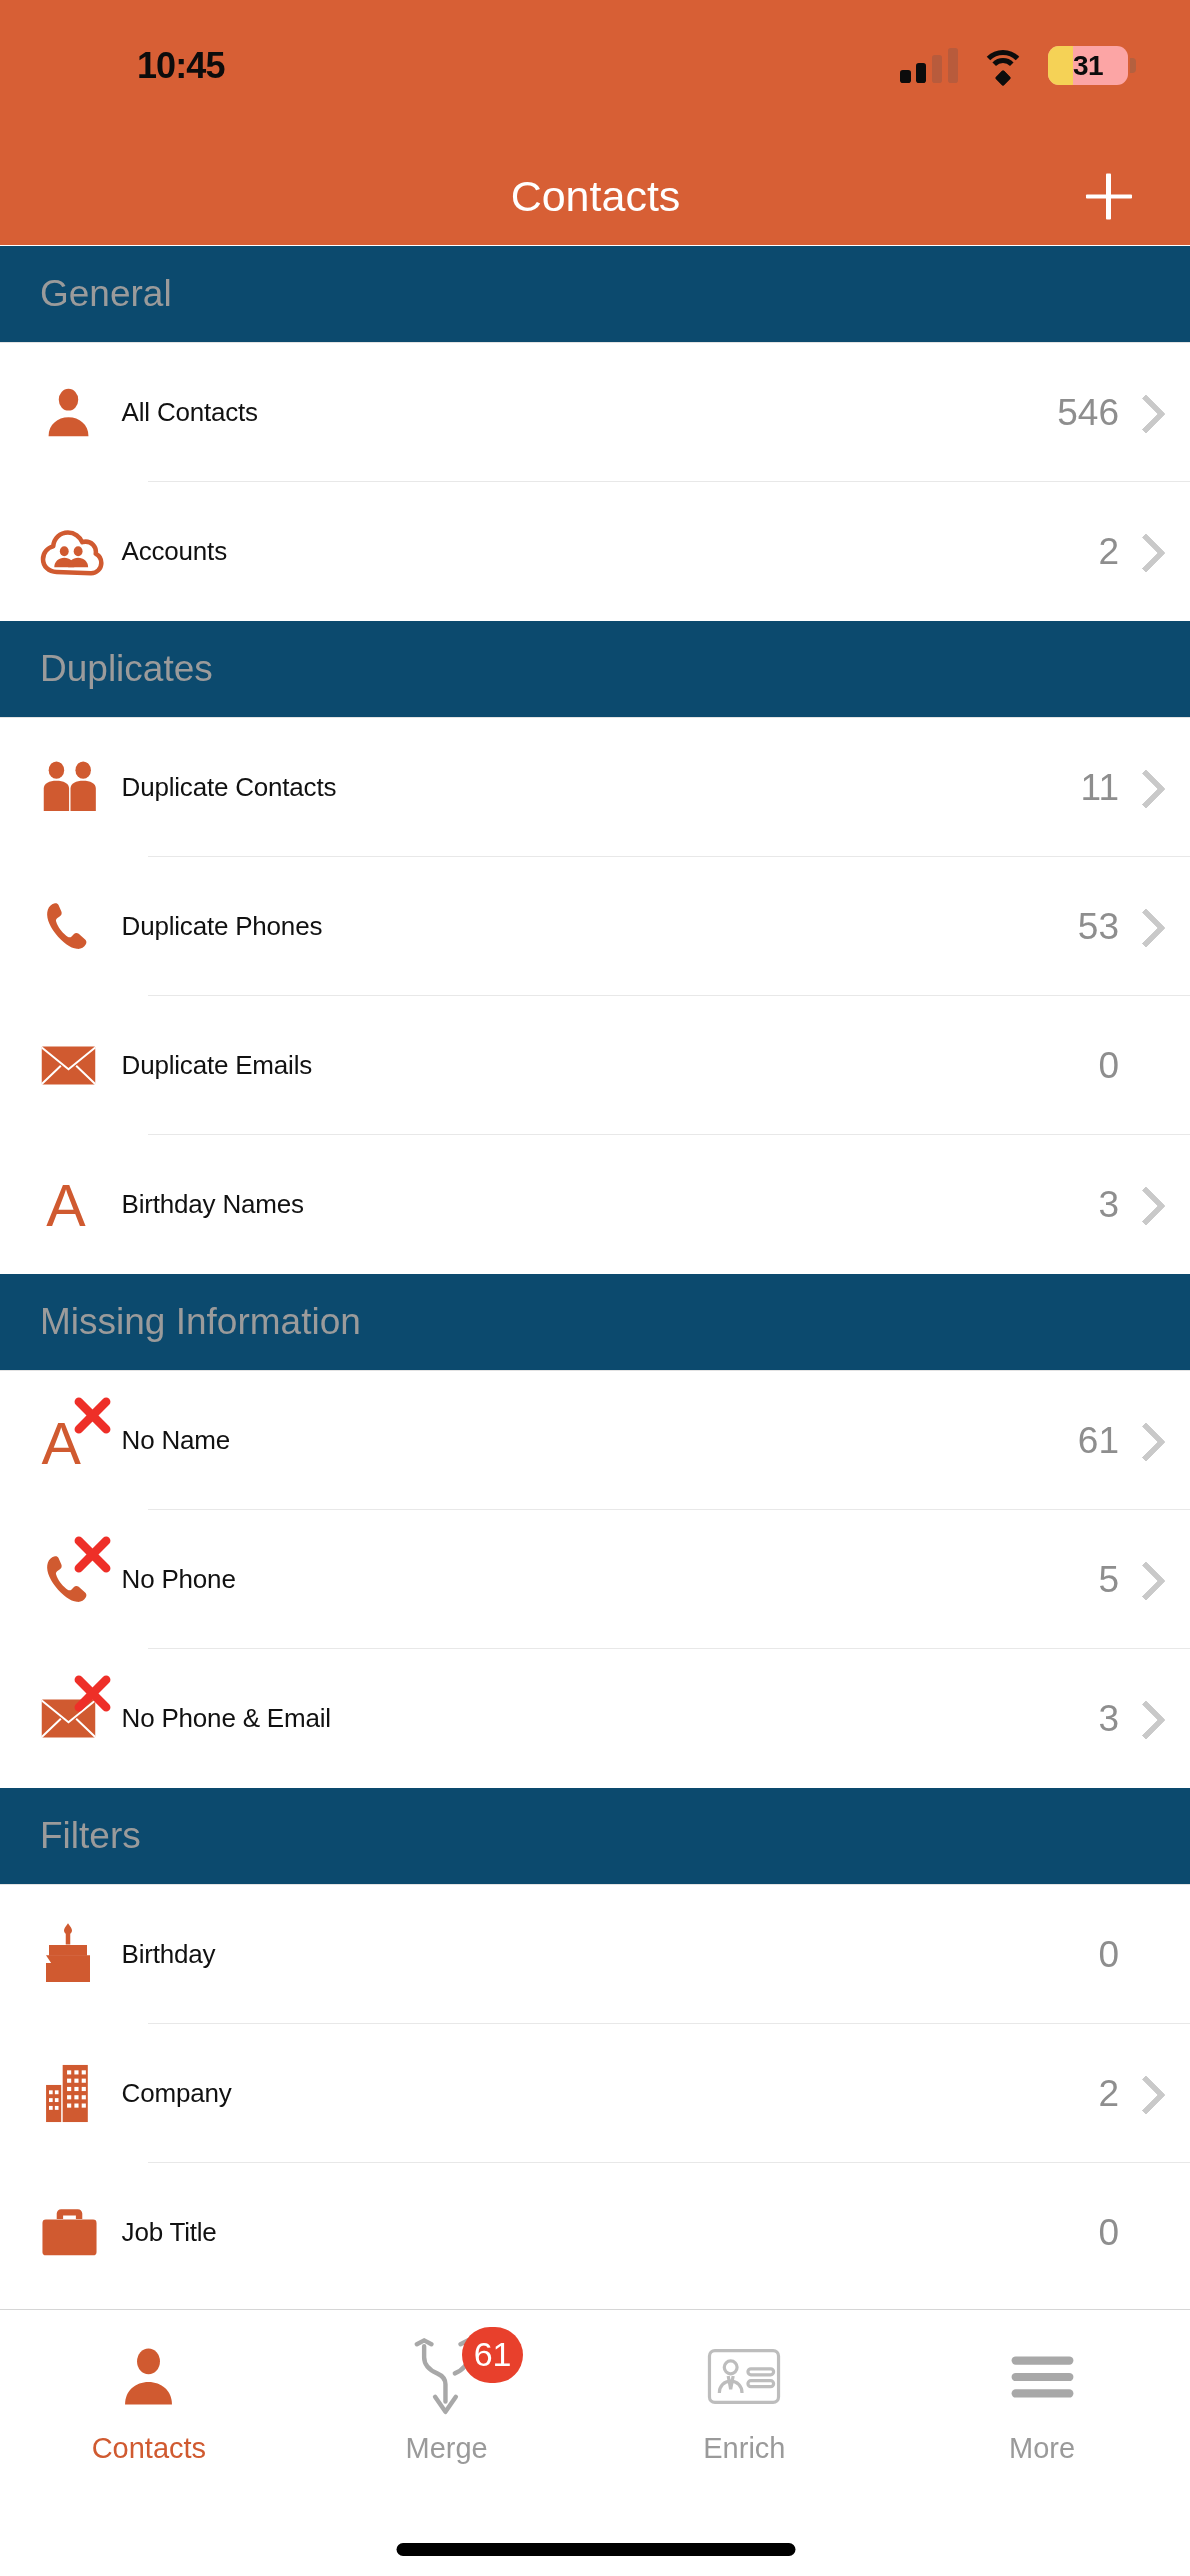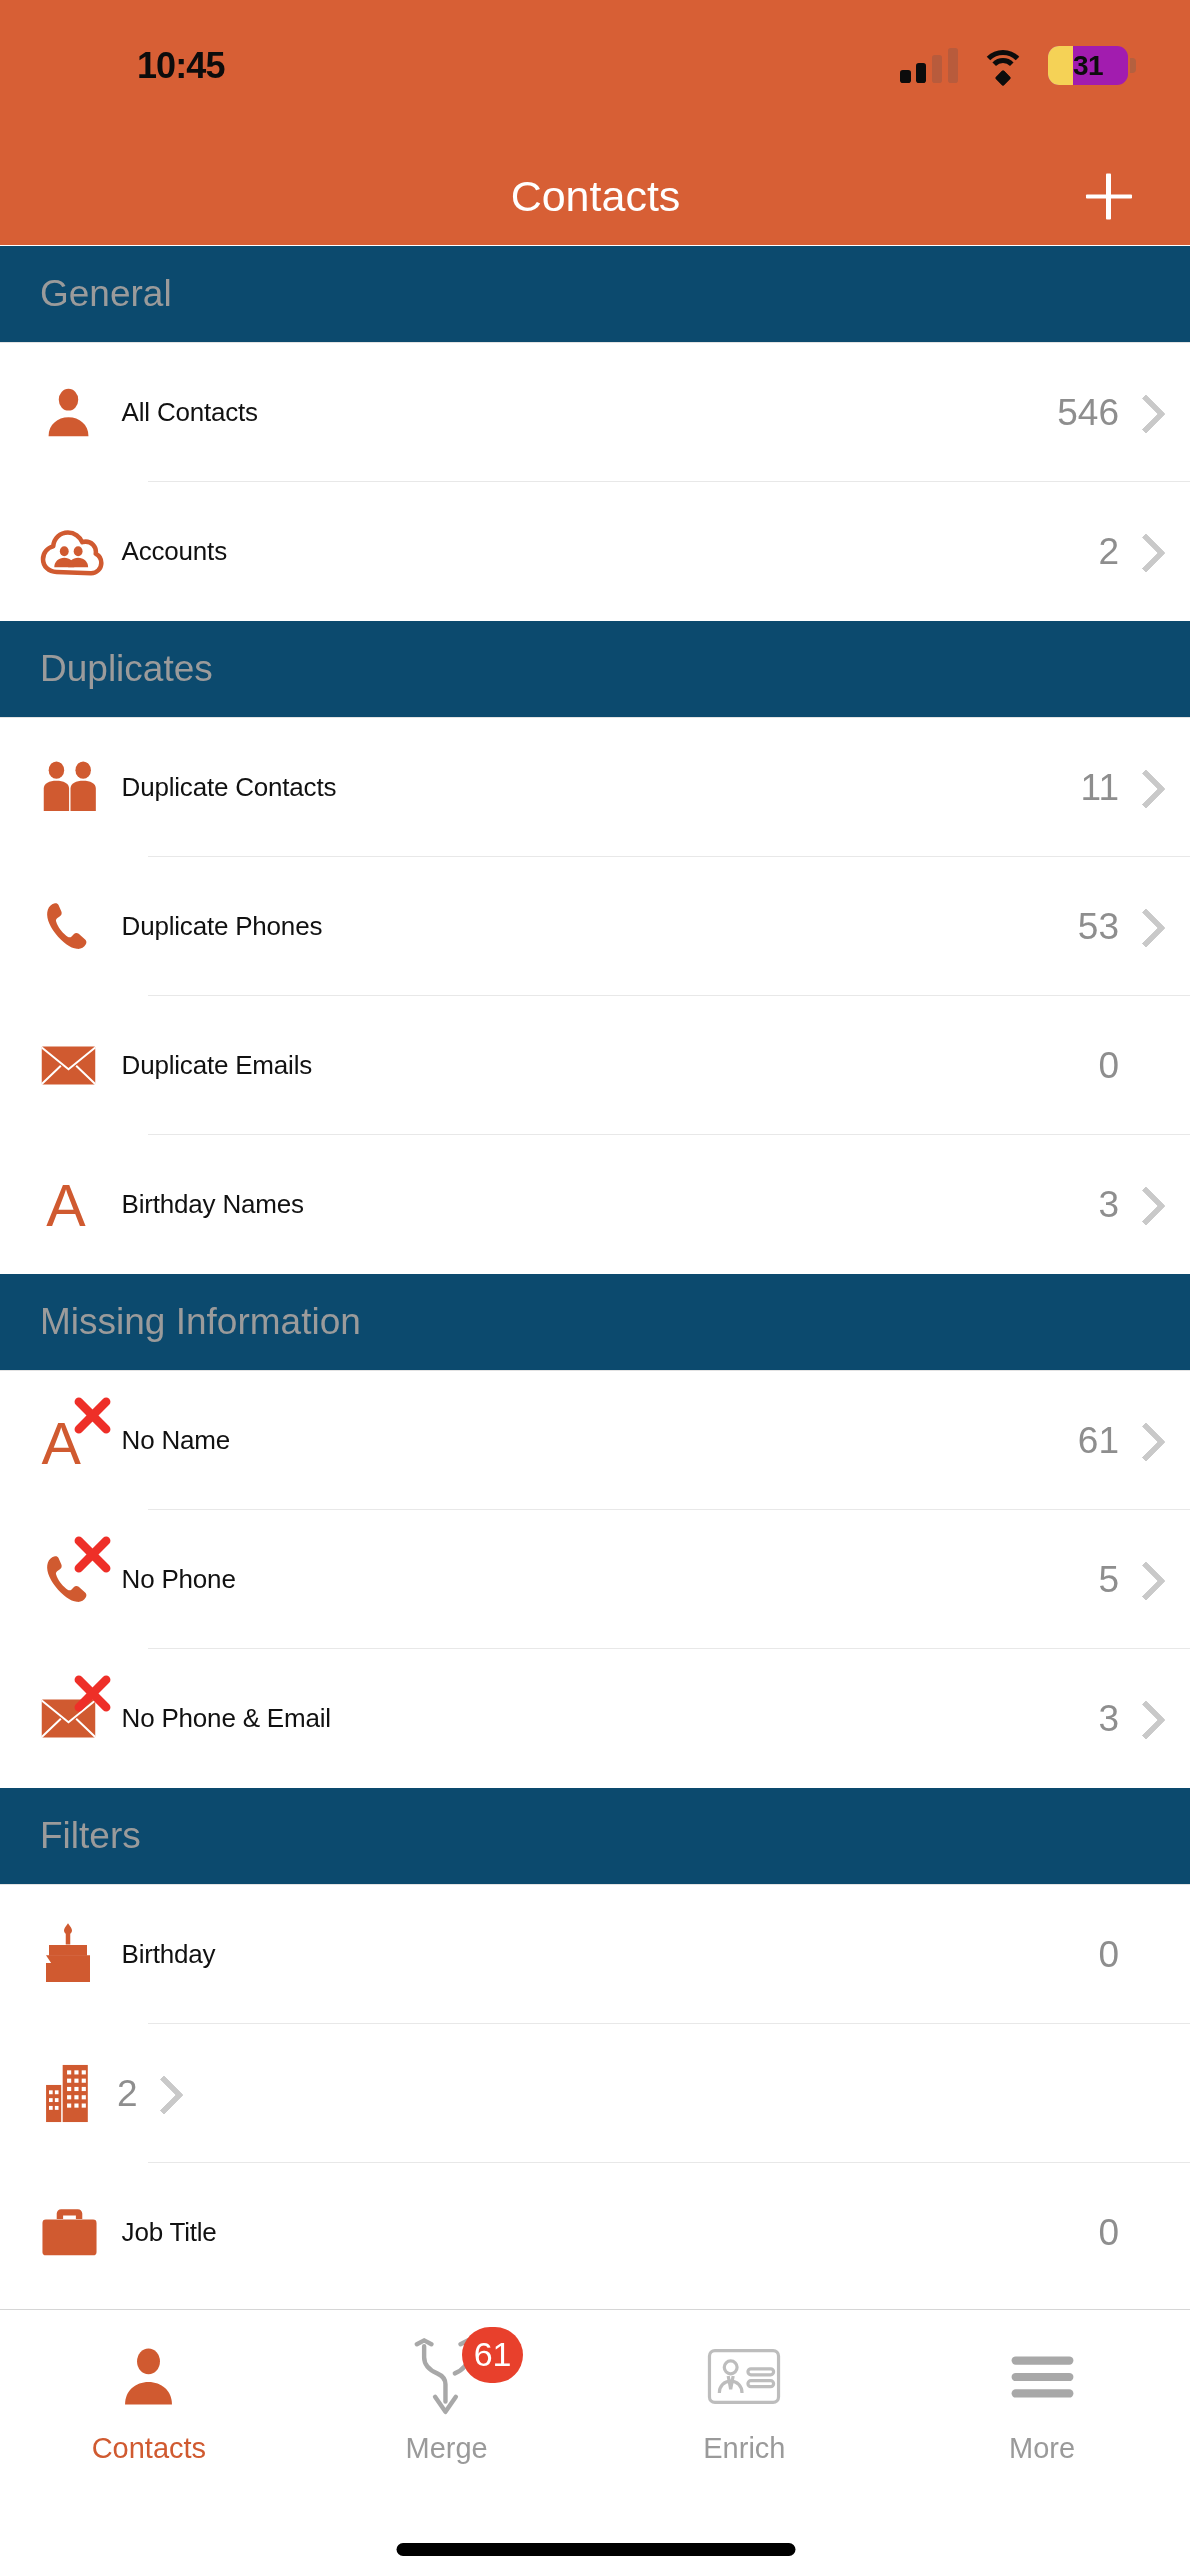--- a/index.html
+++ b/index.html
@@ -56,21 +56,21 @@
     position:absolute; left:50%; top:24px;
     transform:translateX(-50%) rotate(45deg);
     width:12px;height:12px;background:#0c0c0c;
     border-radius:1.9px;
   }
 
   .battery{
     position:relative;
     width:80px;height:39px;
     border-radius:11px;
-    background:#a21caf;
+    background:#fca5a5;
     overflow:visible;
   }
   .battery .fill{
     position:absolute; left:0; top:0; bottom:0;
     width:31%;
     background:#f5d256;
     border-radius:11px 0 0 11px;
   }
   .battery .cap{
     position:absolute; right:-8.3px; top:12px;
@@ -441,20 +441,21 @@
               <rect x="17" y="16.6" width="1.7" height="1.7"></rect>
               <rect x="3.6" y="11.2" width="1.5" height="1.6"></rect>
               <rect x="6" y="11.2" width="1.5" height="1.6"></rect>
               <rect x="3.6" y="14.4" width="1.5" height="1.6"></rect>
               <rect x="6" y="14.4" width="1.5" height="1.6"></rect>
               <rect x="3.6" y="17.6" width="1.5" height="1.6"></rect>
               <rect x="6" y="17.6" width="1.5" height="1.6"></rect>
             </g>
           </svg>
         </div>
+        <div class="label">Company</div>
         <div class="count">2</div>
         <div class="chev"></div>
         <div class="sep"></div>
       </div>
       <div class="row">
         <div class="ico">
           <svg width="59" height="52" viewBox="0 0 24 21" fill="#d05a30">
             <path d="M8.6 0.8h6.8c1 0 1.8.8 1.8 1.8v2.2h-2.6V3.4H9.4v1.4H6.8V2.6c0-1 .8-1.8 1.8-1.8z"></path>
             <rect x="1" y="5" width="22" height="14.6" rx="1.4"></rect>
           </svg>

